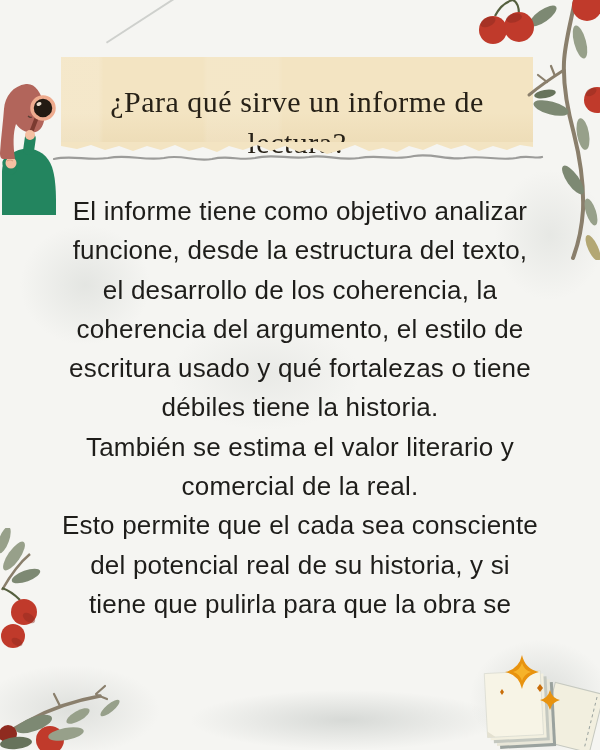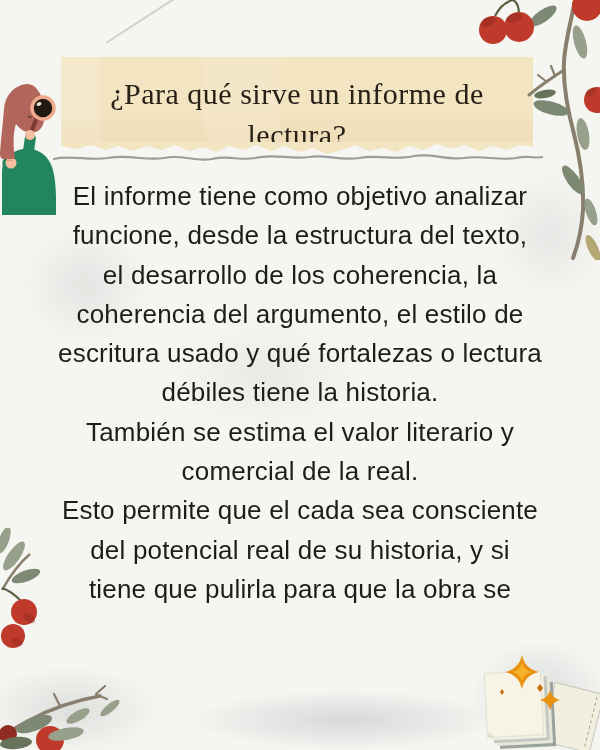--- a/index.html
+++ b/index.html
@@ -18,28 +18,28 @@
   }
   .crease{position:absolute; pointer-events:none;}
   .crease.patch{border-radius:50%;}
   .banner{
     position:absolute; left:61px; top:57px; width:472px; height:85px;
     background:var(--banner-bg);
     background-image:linear-gradient(90deg, rgba(255,255,255,.14) 0 8%, rgba(0,0,0,0) 9% 30%, rgba(255,255,255,.10) 31% 46%, rgba(0,0,0,0) 47% 100%),
                      linear-gradient(0deg, rgba(193,160,96,.10), rgba(0,0,0,0) 35%);
   }
   .banner-title{
-    padding-top:16px; text-align:center;
+    padding-top:24px; text-align:center;
     font-family:"Liberation Serif", serif;
     font-size:30px; line-height:41px; color:var(--title-text);
     letter-spacing:0.5px;
   }
   .torn-svg{position:absolute; left:52px; top:142px;}
   .body-text{
-    position:absolute; left:0; top:177px; width:600px;
+    position:absolute; left:0; top:192px; width:600px;
     color:var(--text); font-size:26px;
   }
   .body-line{
     height:39.3px; line-height:39.3px; text-align:center; white-space:nowrap;
     letter-spacing:0.2px;
   }
   .deco{position:absolute; pointer-events:none;}
 </style>
 </head>
 <body>
@@ -63,21 +63,21 @@
   <svg class="torn-svg" width="492" height="26" viewBox="0 0 492 26">
     <path fill="var(--banner-bg)" d="M9,0 H481 V5 L468,3 L455,8 L441,4 L427,9 L413,3 L399,7 L385,2 L371,8 L357,4 L345,10 L331,6 L317,9 L303,3 L289,8 L275,12 L261,6 L247,10 L233,4 L219,9 L205,3 L191,8 L177,4 L165,10 L151,5 L137,9 L123,3 L109,8 L95,4 L81,9 L67,4 L53,8 L39,3 L25,7 L9,4 Z"></path>
     <path fill="none" stroke="var(--torn-line)" stroke-width="2.2" stroke-linecap="round" d="M2,17 C20,13 36,19 56,16 C76,12 92,19 112,16 C130,12 142,20 160,17 C177,13 188,19 203,16 C222,11 237,18 257,15 C272,12 287,19 307,16 C327,12 342,19 362,14 C380,11 394,18 412,16 C430,13 447,19 464,16 C476,13 484,17 490,15"></path>
   </svg>
 
   <div class="body-text">
     <div class="body-line">El informe tiene como objetivo analizar</div>
     <div class="body-line">funcione, desde la estructura del texto,</div>
     <div class="body-line">el desarrollo de los coherencia, la</div>
     <div class="body-line">coherencia del argumento, el estilo de</div>
-    <div class="body-line">escritura usado y qué fortalezas o lectura</div>
+    <div class="body-line">escritura usado y qué fortalezas o tiene</div>
     <div class="body-line">débiles tiene la historia.</div>
     <div class="body-line">También se estima el valor literario y</div>
     <div class="body-line">comercial de la real.</div>
     <div class="body-line">Esto permite que el cada sea consciente</div>
     <div class="body-line">del potencial real de su historia, y si</div>
     <div class="body-line">tiene que pulirla para que la obra se</div>
   </div>
 
   <svg class="deco" style="left:0; top:83px;" width="62" height="132" viewBox="0 0 62 132">
     <ellipse cx="30" cy="28" rx="11" ry="12" fill="var(--skin)"></ellipse>

